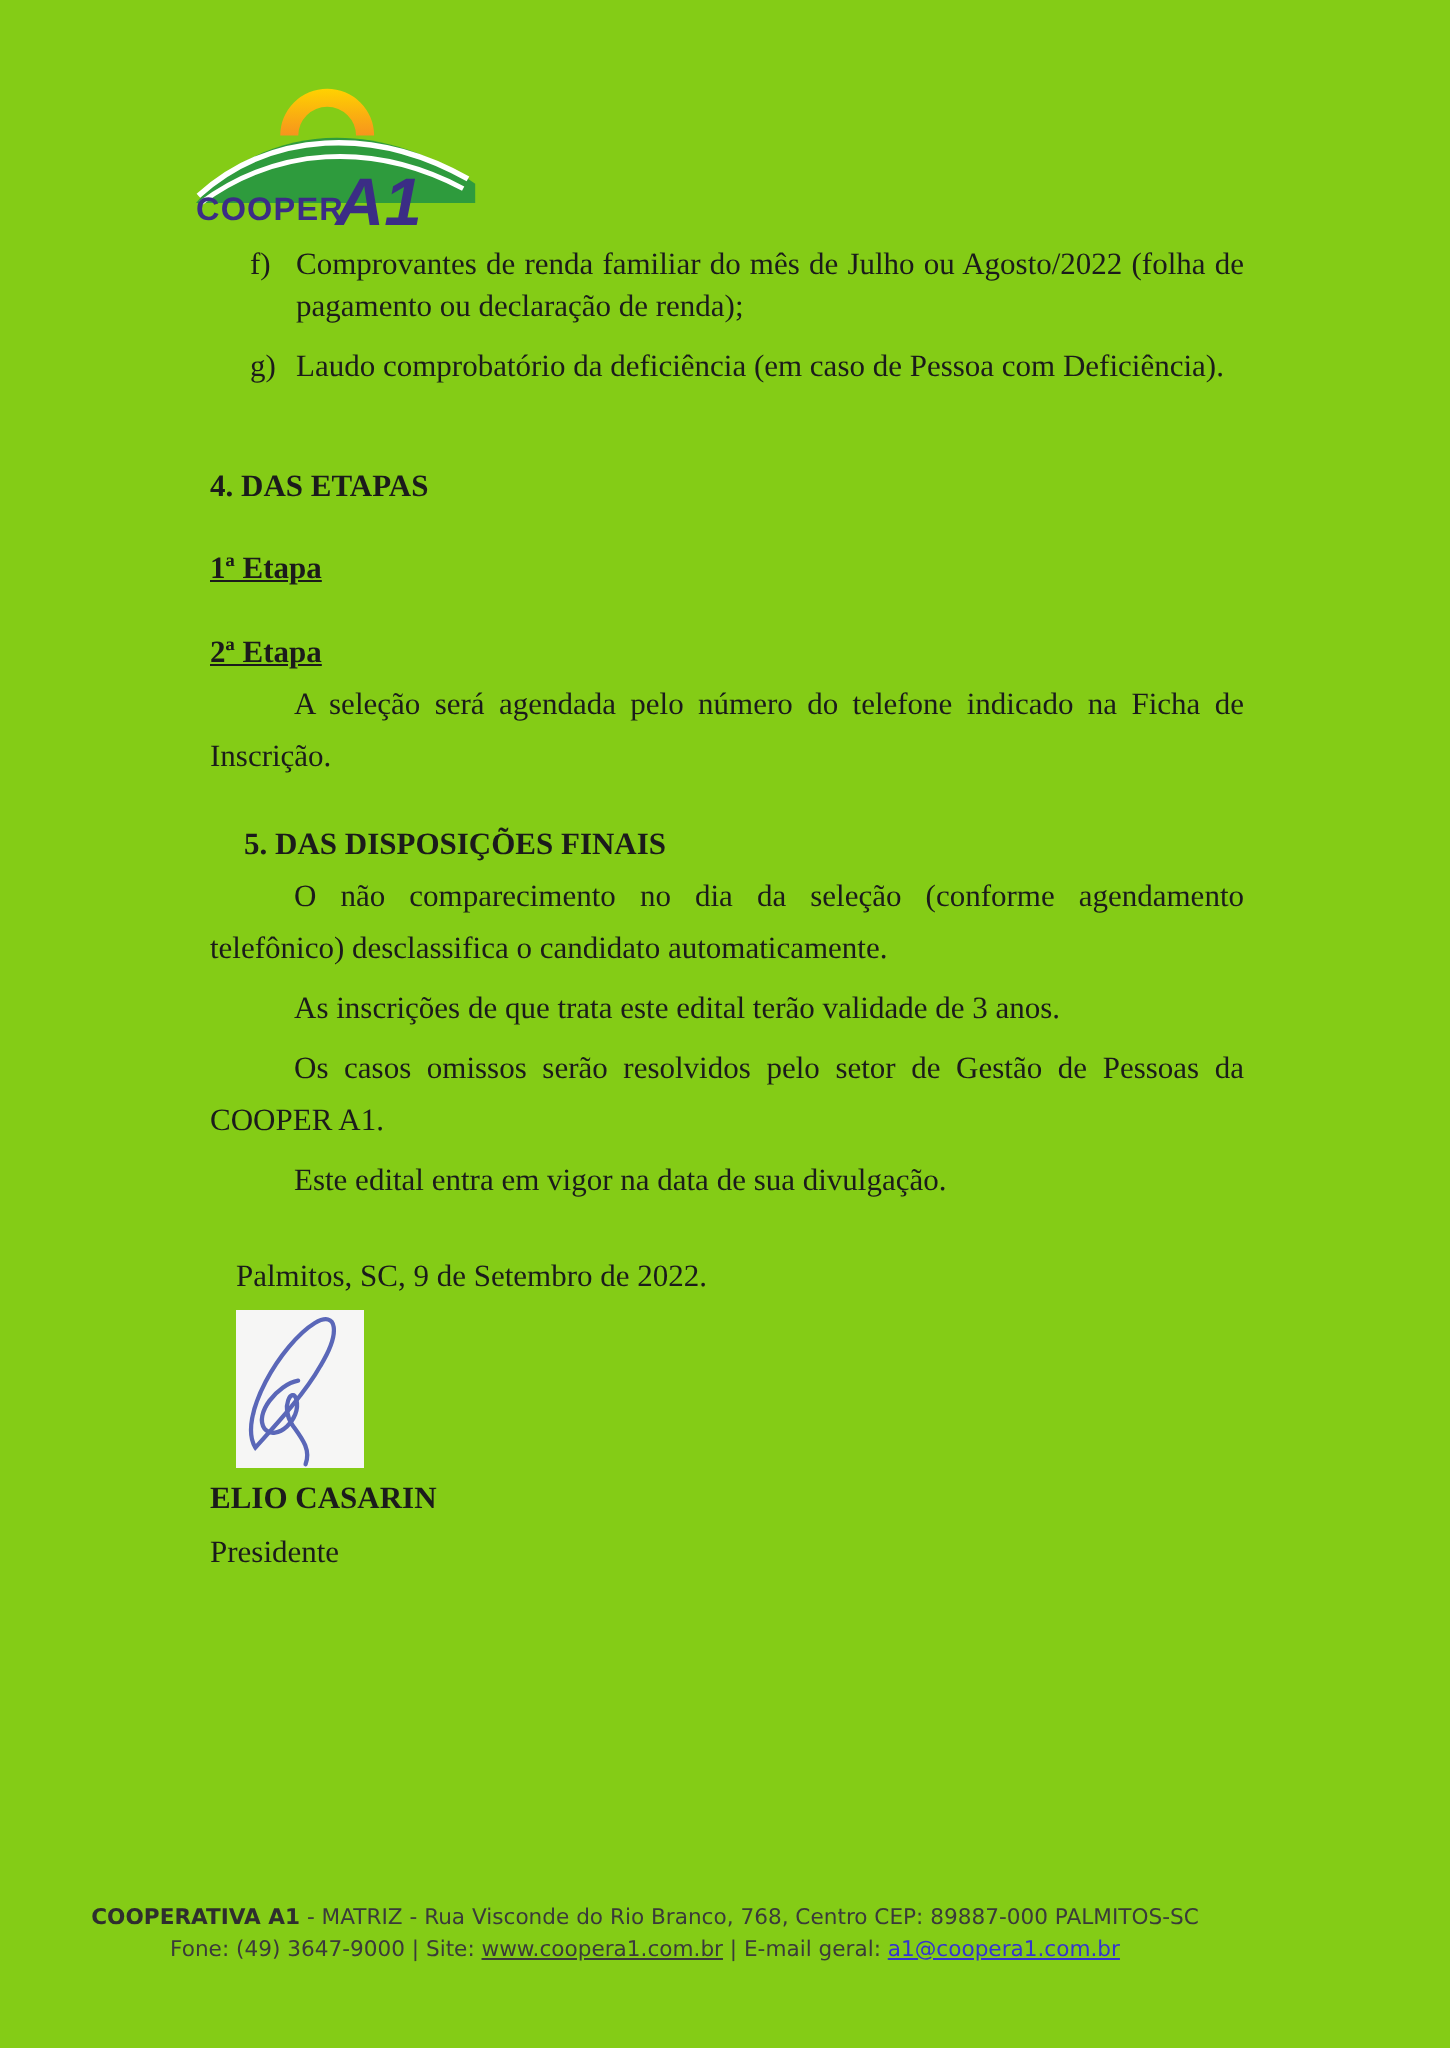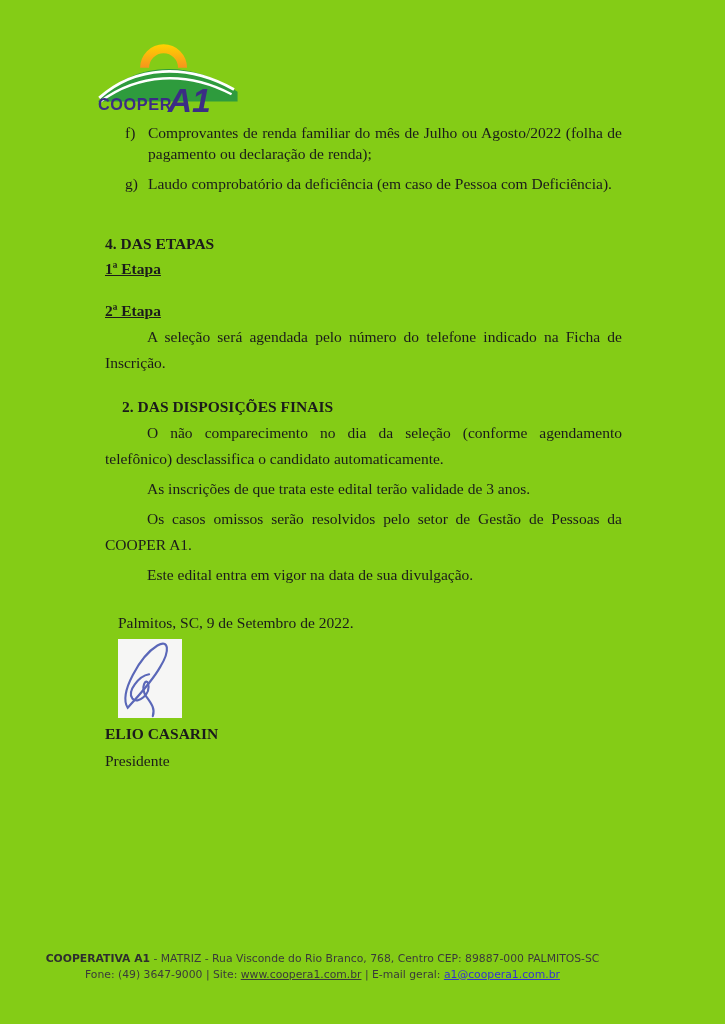--- a/index.html
+++ b/index.html
@@ -15,21 +15,21 @@
 
   
   .content { position:absolute; left:105px; top:122px; width:517px; font-size:15.5px; }
 
   .doc-list { margin-bottom:0; }
   .doc-list-row { display:flex; align-items:flex-start; margin-bottom:9px; padding-left:20px; }
   .doc-list-row .marker { flex:0 0 23px; line-height:21px; }
   .doc-list-row .item-text { flex:1; line-height:21px; text-align:justify; }
 
   .sec4-heading { font-weight:bold; line-height:21px; margin-top:39px; }
-  .etapa-heading { font-weight:bold; text-decoration:underline; line-height:21px; margin-top:4px; }
+  .etapa-heading { font-weight:bold; text-decoration:underline; line-height:21px; margin-top:20px; }
   .para { line-height:26px; text-align:justify; text-indent:42px; margin-top:3px; }
   .etapa2-heading { margin-top:21px; }
   .sec5-heading { font-weight:bold; line-height:21px; margin-top:20px; padding-left:17px; }
   .sec5-para { margin-bottom:4px; }
   .item-ref { font-style:italic; font-weight:bold; text-decoration:underline; }
 
   .date-line { margin-top:24px; padding-left:13px; line-height:21px; }
 
   .signature-wrap { margin-top:6px; margin-left:13px; width:64px; height:79px; background:#f6f6f5; }
   .signer-name { font-weight:bold; line-height:21px; margin-top:5px; }
@@ -86,21 +86,21 @@
 
     <div class="sec4-heading">4. DAS ETAPAS</div>
 
     <div class="etapa-heading">1ª Etapa</div>
 
 
     <div class="etapa-heading etapa2-heading">2ª Etapa</div>
 
     <p class="para">A seleção será agendada pelo número do telefone indicado na Ficha de Inscrição.</p>
 
-    <div class="sec5-heading">2. DAS DISPOSIÇÕES FINAIS</div>
+    <div class="sec5-heading">5. DAS DISPOSIÇÕES FINAIS</div>
 
     <p class="para sec5-para">O não comparecimento no dia da seleção (conforme agendamento telefônico) desclassifica o candidato automaticamente.</p>
     <p class="para sec5-para">As inscrições de que trata este edital terão validade de 3 anos.</p>
     <p class="para sec5-para">Os casos omissos serão resolvidos pelo setor de Gestão de Pessoas da COOPER A1.</p>
     <p class="para sec5-para">Este edital entra em vigor na data de sua divulgação.</p>
 
     <div class="date-line">Palmitos, SC, 9 de Setembro de 2022.</div>
 
     <div class="signature-wrap">
       <svg viewBox="0 0 64 85" width="64" height="79" aria-hidden="true">

